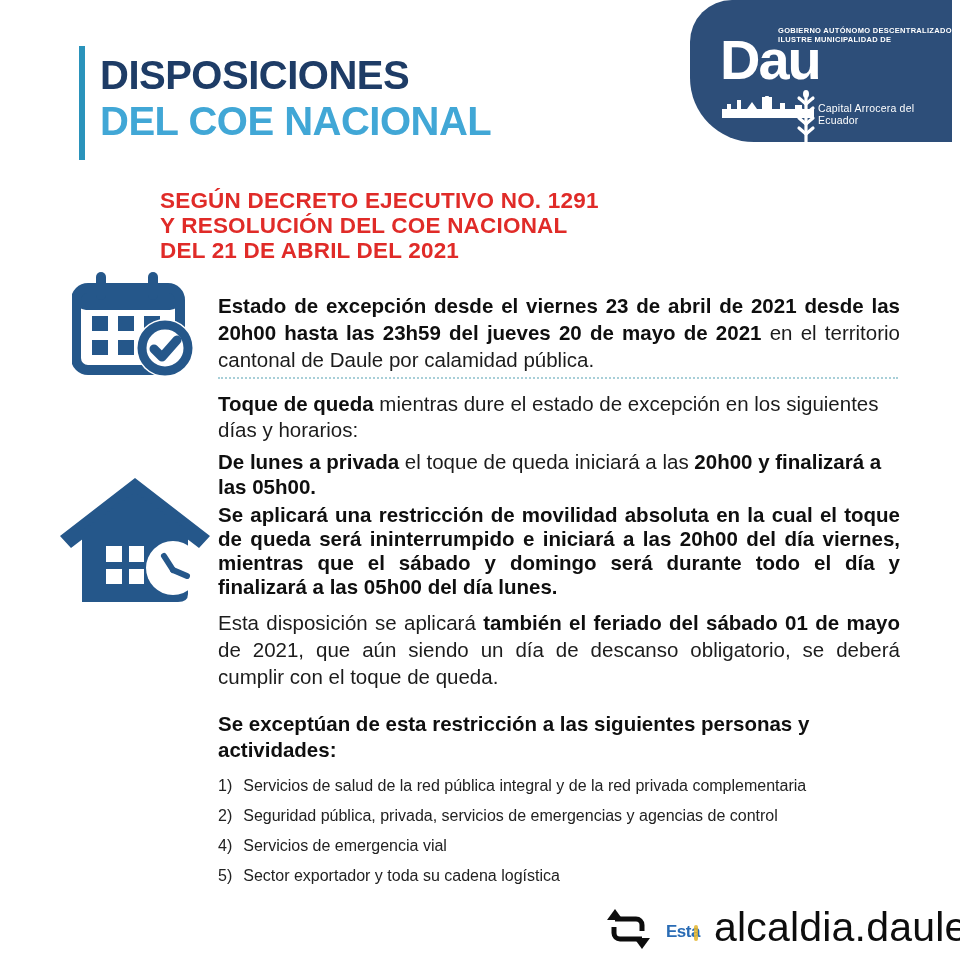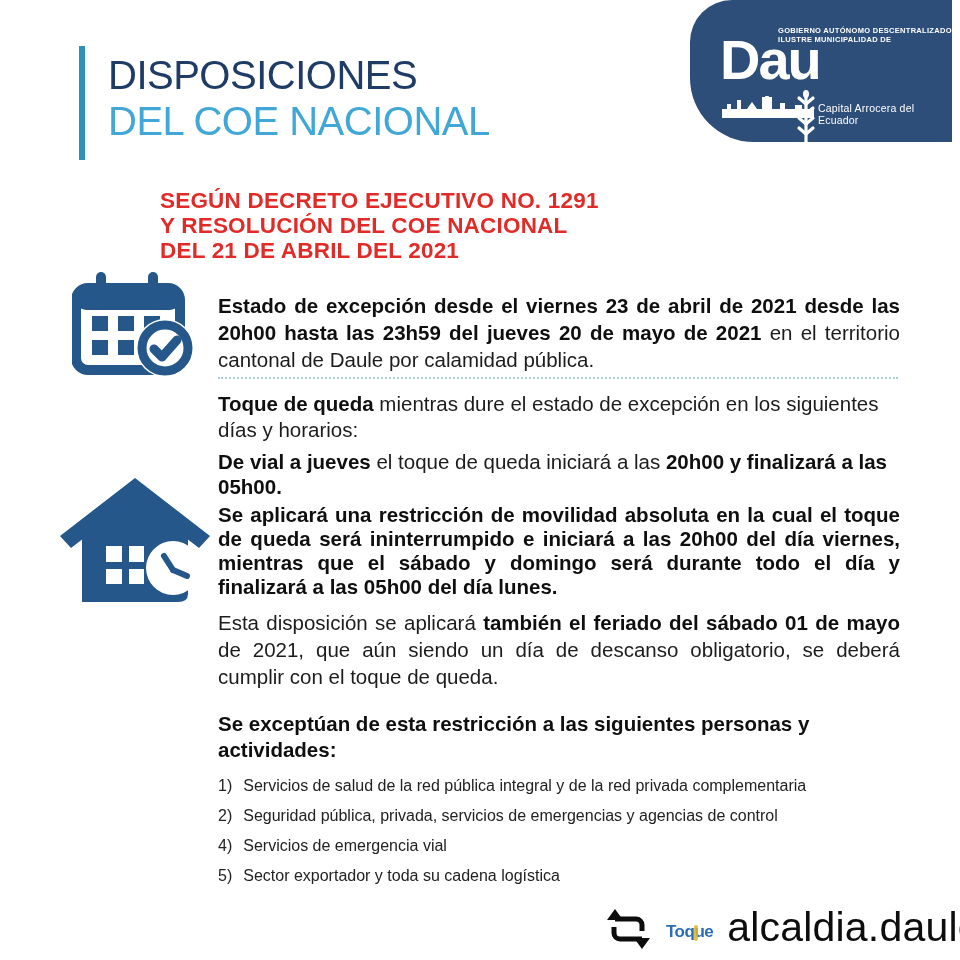--- a/index.html
+++ b/index.html
@@ -16,23 +16,23 @@
 
   
   .title-bar {
     position: absolute;
     left: 79px; top: 46px;
     width: 6px; height: 114px;
     background: #2a93bb;
   }
   .title-block {
     position: absolute;
-    left: 108px; top: 52px;
+    left: 100px; top: 52px;
     line-height: 46px;
-    font-weight: 400;
+    font-weight: 700;
     font-size: 40px;
     letter-spacing: -0.5px;
     white-space: nowrap;
   }
   .title-line1 { color: #1e3c66; }
   .title-line2 { color: #41a7d6; }
 
   
   .logo-plaque {
     position: absolute;
@@ -230,21 +230,21 @@
   </span>
 
   <div class="content">
 
     <p class="justify"><b>Estado de excepción desde el viernes 23 de abril de 2021 desde las 20h00 hasta las 23h59 del jueves 20 de mayo de 2021</b><span> en el territorio cantonal de Daule por calamidad pública.</span></p>
 
     <hr class="dotted-sep">
 
     <p class="p-toque"><b>Toque de queda</b><span> mientras dure el estado de excepción en los siguientes días y horarios:</span></p>
 
-    <p class="p-lunes"><b>De vial a jueves</b><span> el toque de queda iniciará a las </span><b>20h00 y finalizará a las 05h00.</b></p>
+    <p class="p-lunes"><b>De lunes a privada</b><span> el toque de queda iniciará a las </span><b>20h00 y finalizará a las 05h00.</b></p>
 
     <p class="p-restr justify">Se aplicará una restricción de movilidad absoluta en la cual el toque de queda será ininterrumpido e iniciará a las 20h00 del día viernes, mientras que el sábado y domingo será durante todo el día y finalizará a las 05h00 del día lunes.</p>
 
     <p class="p-feriado justify"><span>Esta disposición se aplicará </span><b>también el feriado del sábado 01 de mayo</b><span> de 2021, que aún siendo un día de descanso obligatorio, se deberá cumplir con el toque de queda.</span></p>
 
     <p class="p-exc-heading">Se exceptúan de esta restricción a las siguientes personas y actividades:</p>
 
     <ul class="exc-list">
       <li class="exc-item"><span class="li-num">1)</span><span>Servicios de salud de la red pública integral y de la red privada complementaria</span></li>
       <li class="exc-item"><span class="li-num">2)</span><span>Seguridad pública, privada, servicios de emergencias y agencias de control</span></li>
@@ -258,17 +258,17 @@
     <span class="repost-icon">
       <svg width="44" height="42" viewBox="0 0 44 42">
         <g fill="none" stroke="#0d0d0d" stroke-width="5" stroke-linejoin="round">
           <path d="M9,11 H30 a6,6 0 0 1 6,6 V23"></path>
           <path d="M36,31 H14 a6,6 0 0 1 -6,-6 V19"></path>
         </g>
         <polygon points="9,1 1,12 17,12" fill="#0d0d0d"></polygon>
         <polygon points="36,41 28,30 44,30" fill="#0d0d0d"></polygon>
       </svg>
     </span>
-    <span class="avatar"><span>Toque</span><span class="avatar-accent"></span></span>
+    <span class="avatar"><span>Esta</span><span class="avatar-accent"></span></span>
     <span class="account-name">alcaldia.daule</span>
   </div>
 
 </div>
 
 </body></html>

